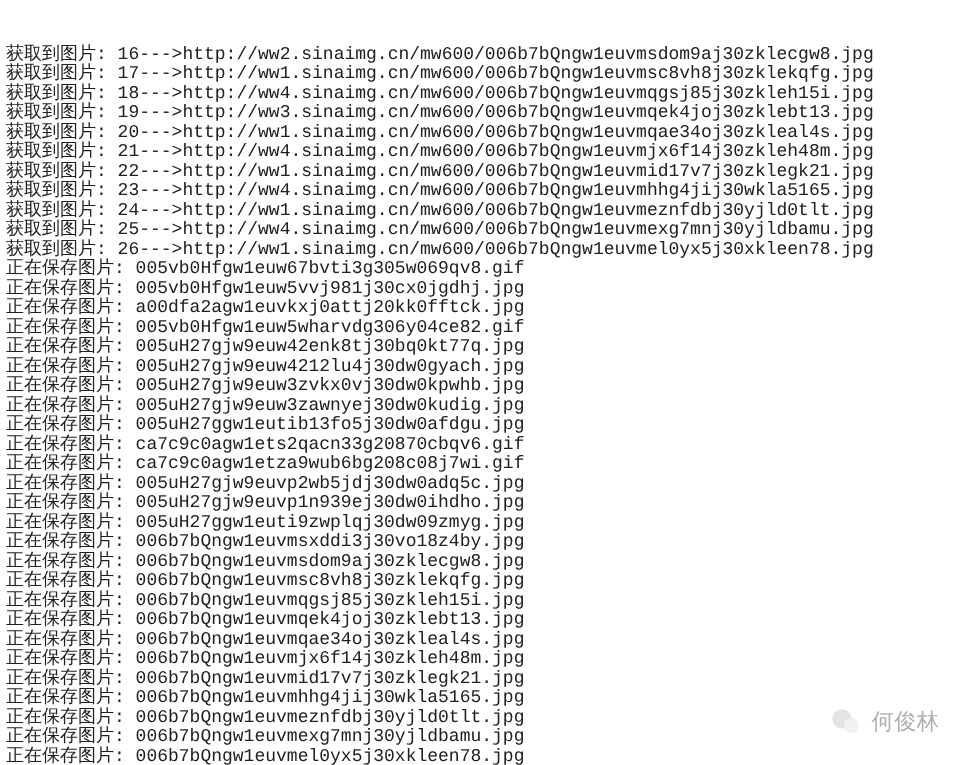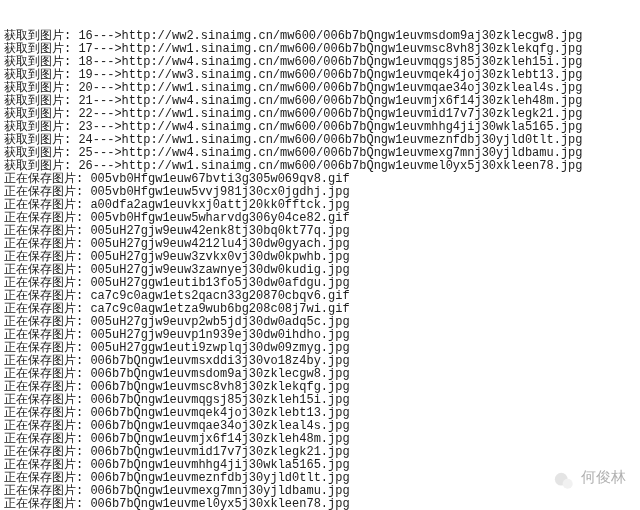--- a/index.html
+++ b/index.html
@@ -21,20 +21,21 @@
     margin-top: 28px;
   }
   .line {
     display: block;
   }
   .watermark {
     position: absolute;
     right: 14px;
     bottom: 18px;
     display: flex;
+    align-items: center;
     color: #b0b0b0;
     font-family: "SimHei", "黑体", sans-serif;
     font-size: 15px;
     pointer-events: none;
   }
   .watermark .wechat-icon {
     width: 22px;
     height: 22px;
     margin-right: 6px;
     opacity: 0.55;

